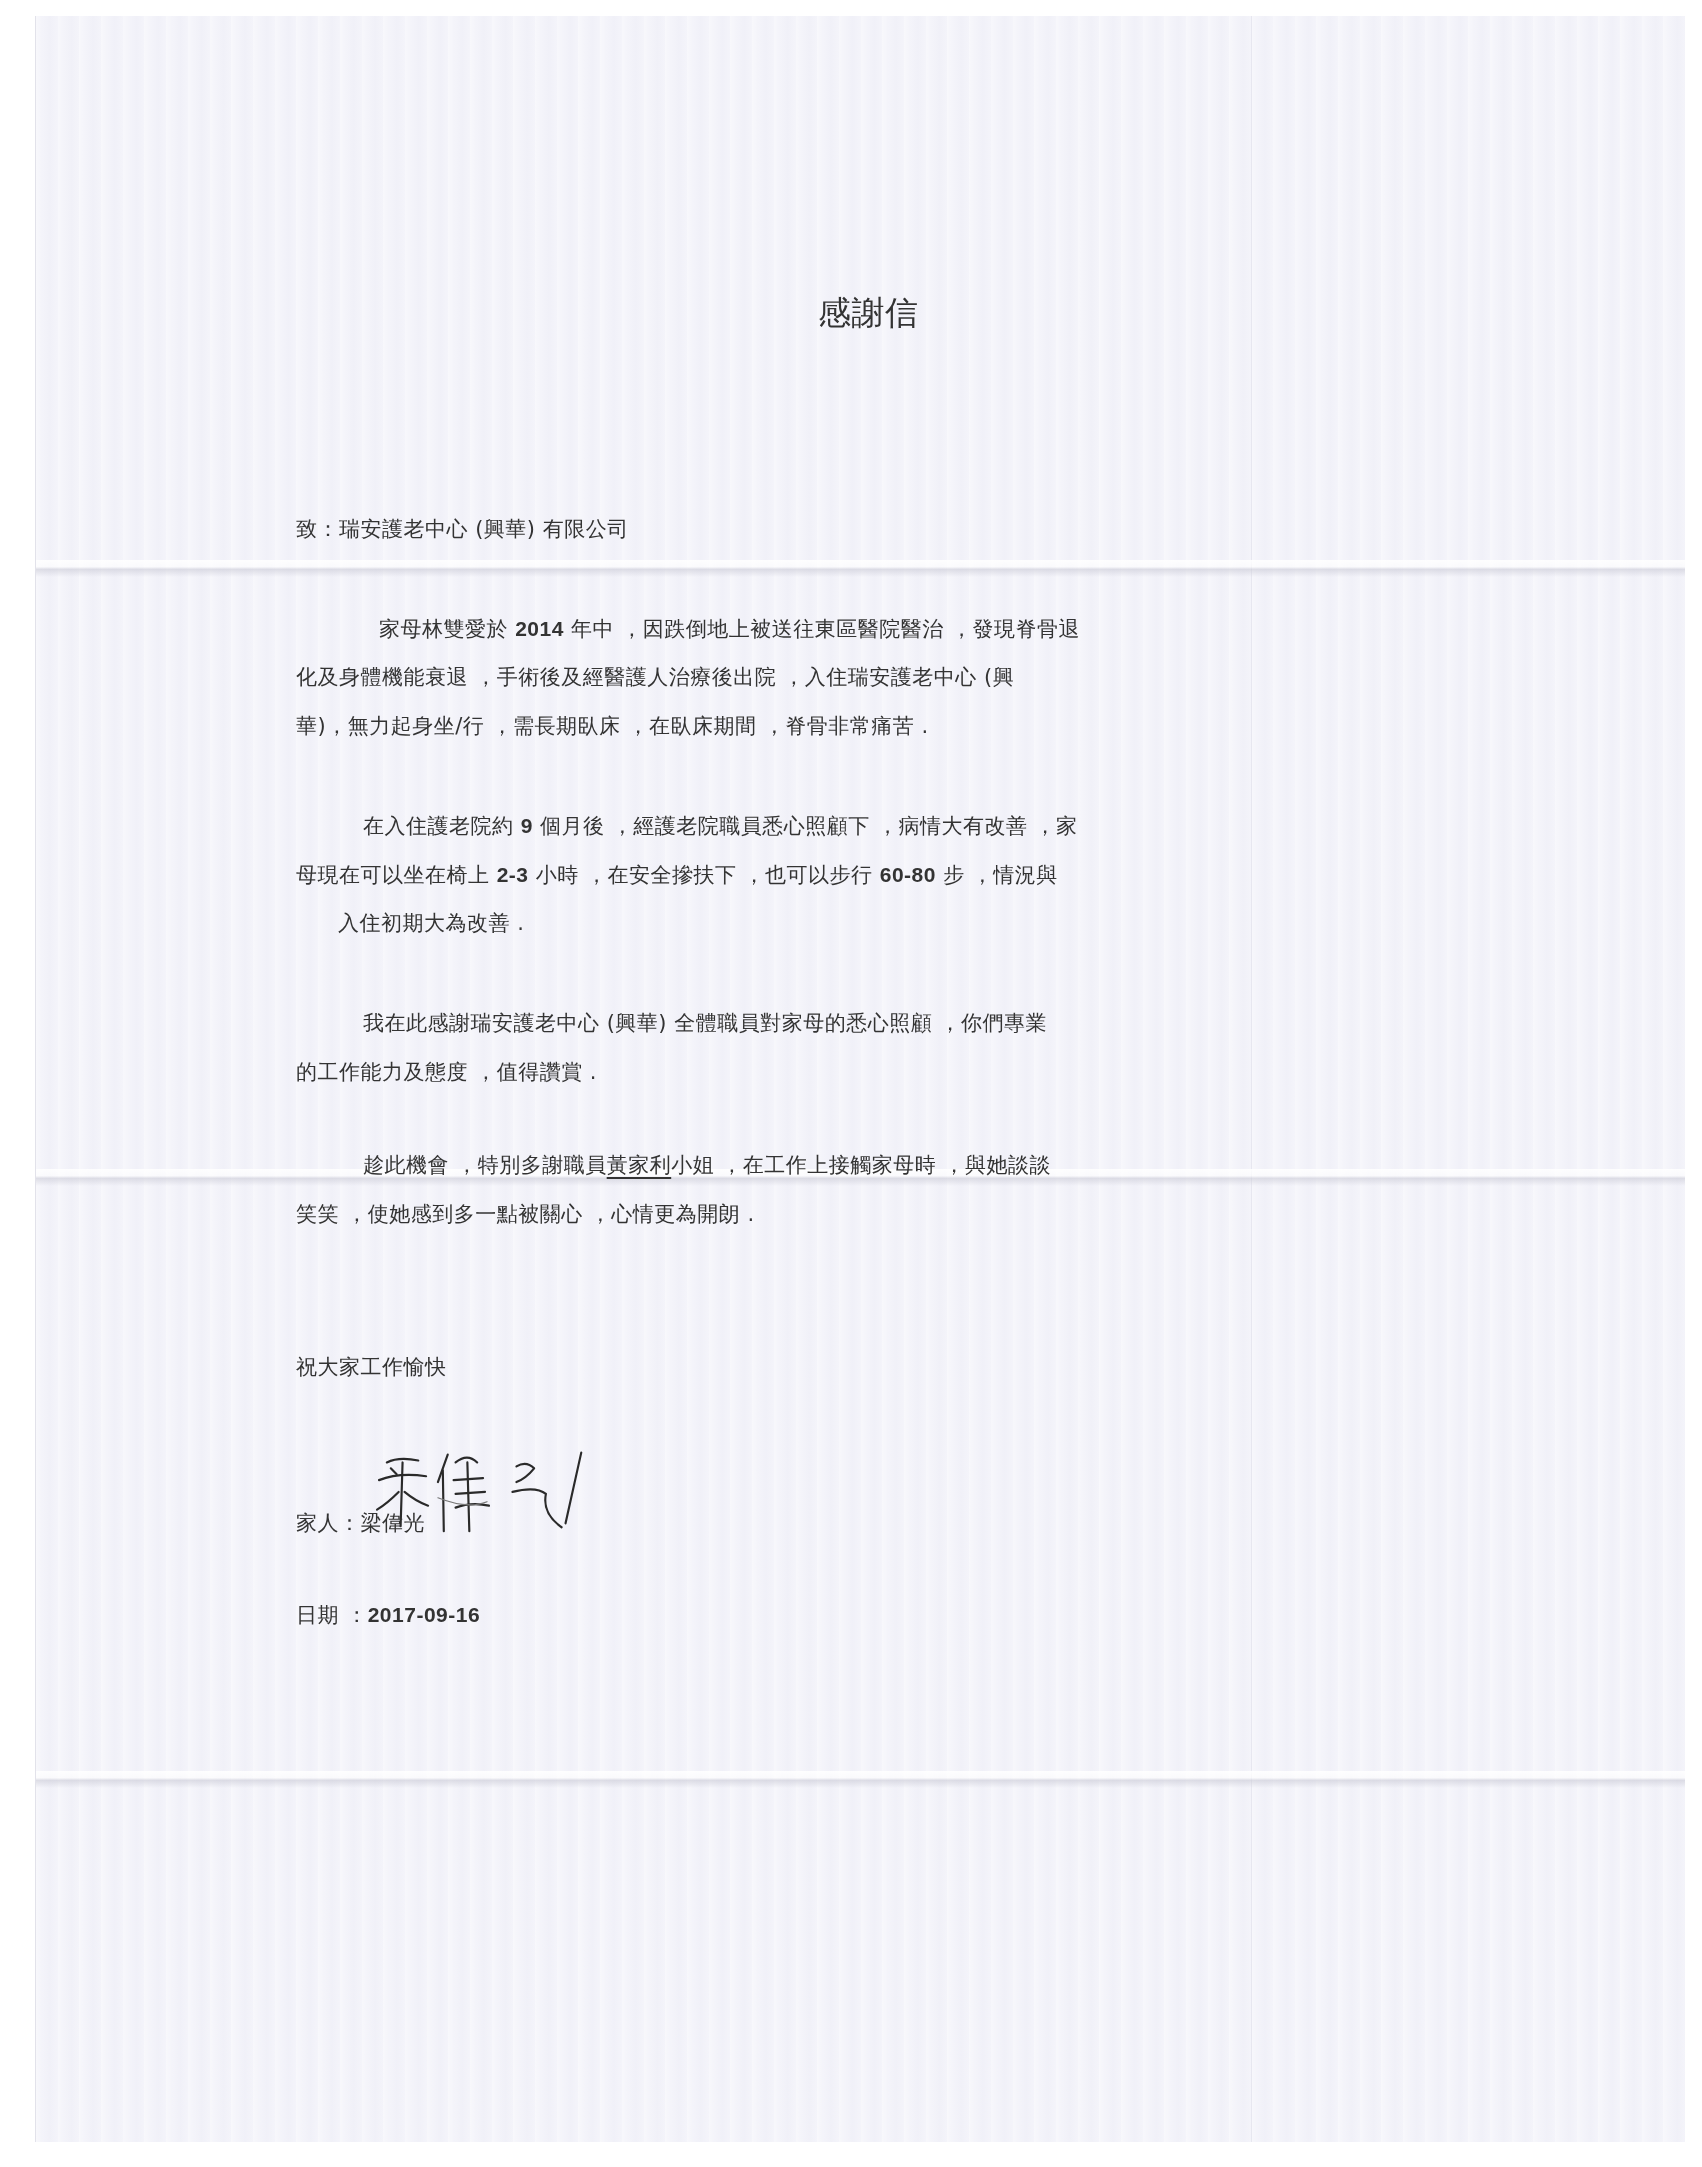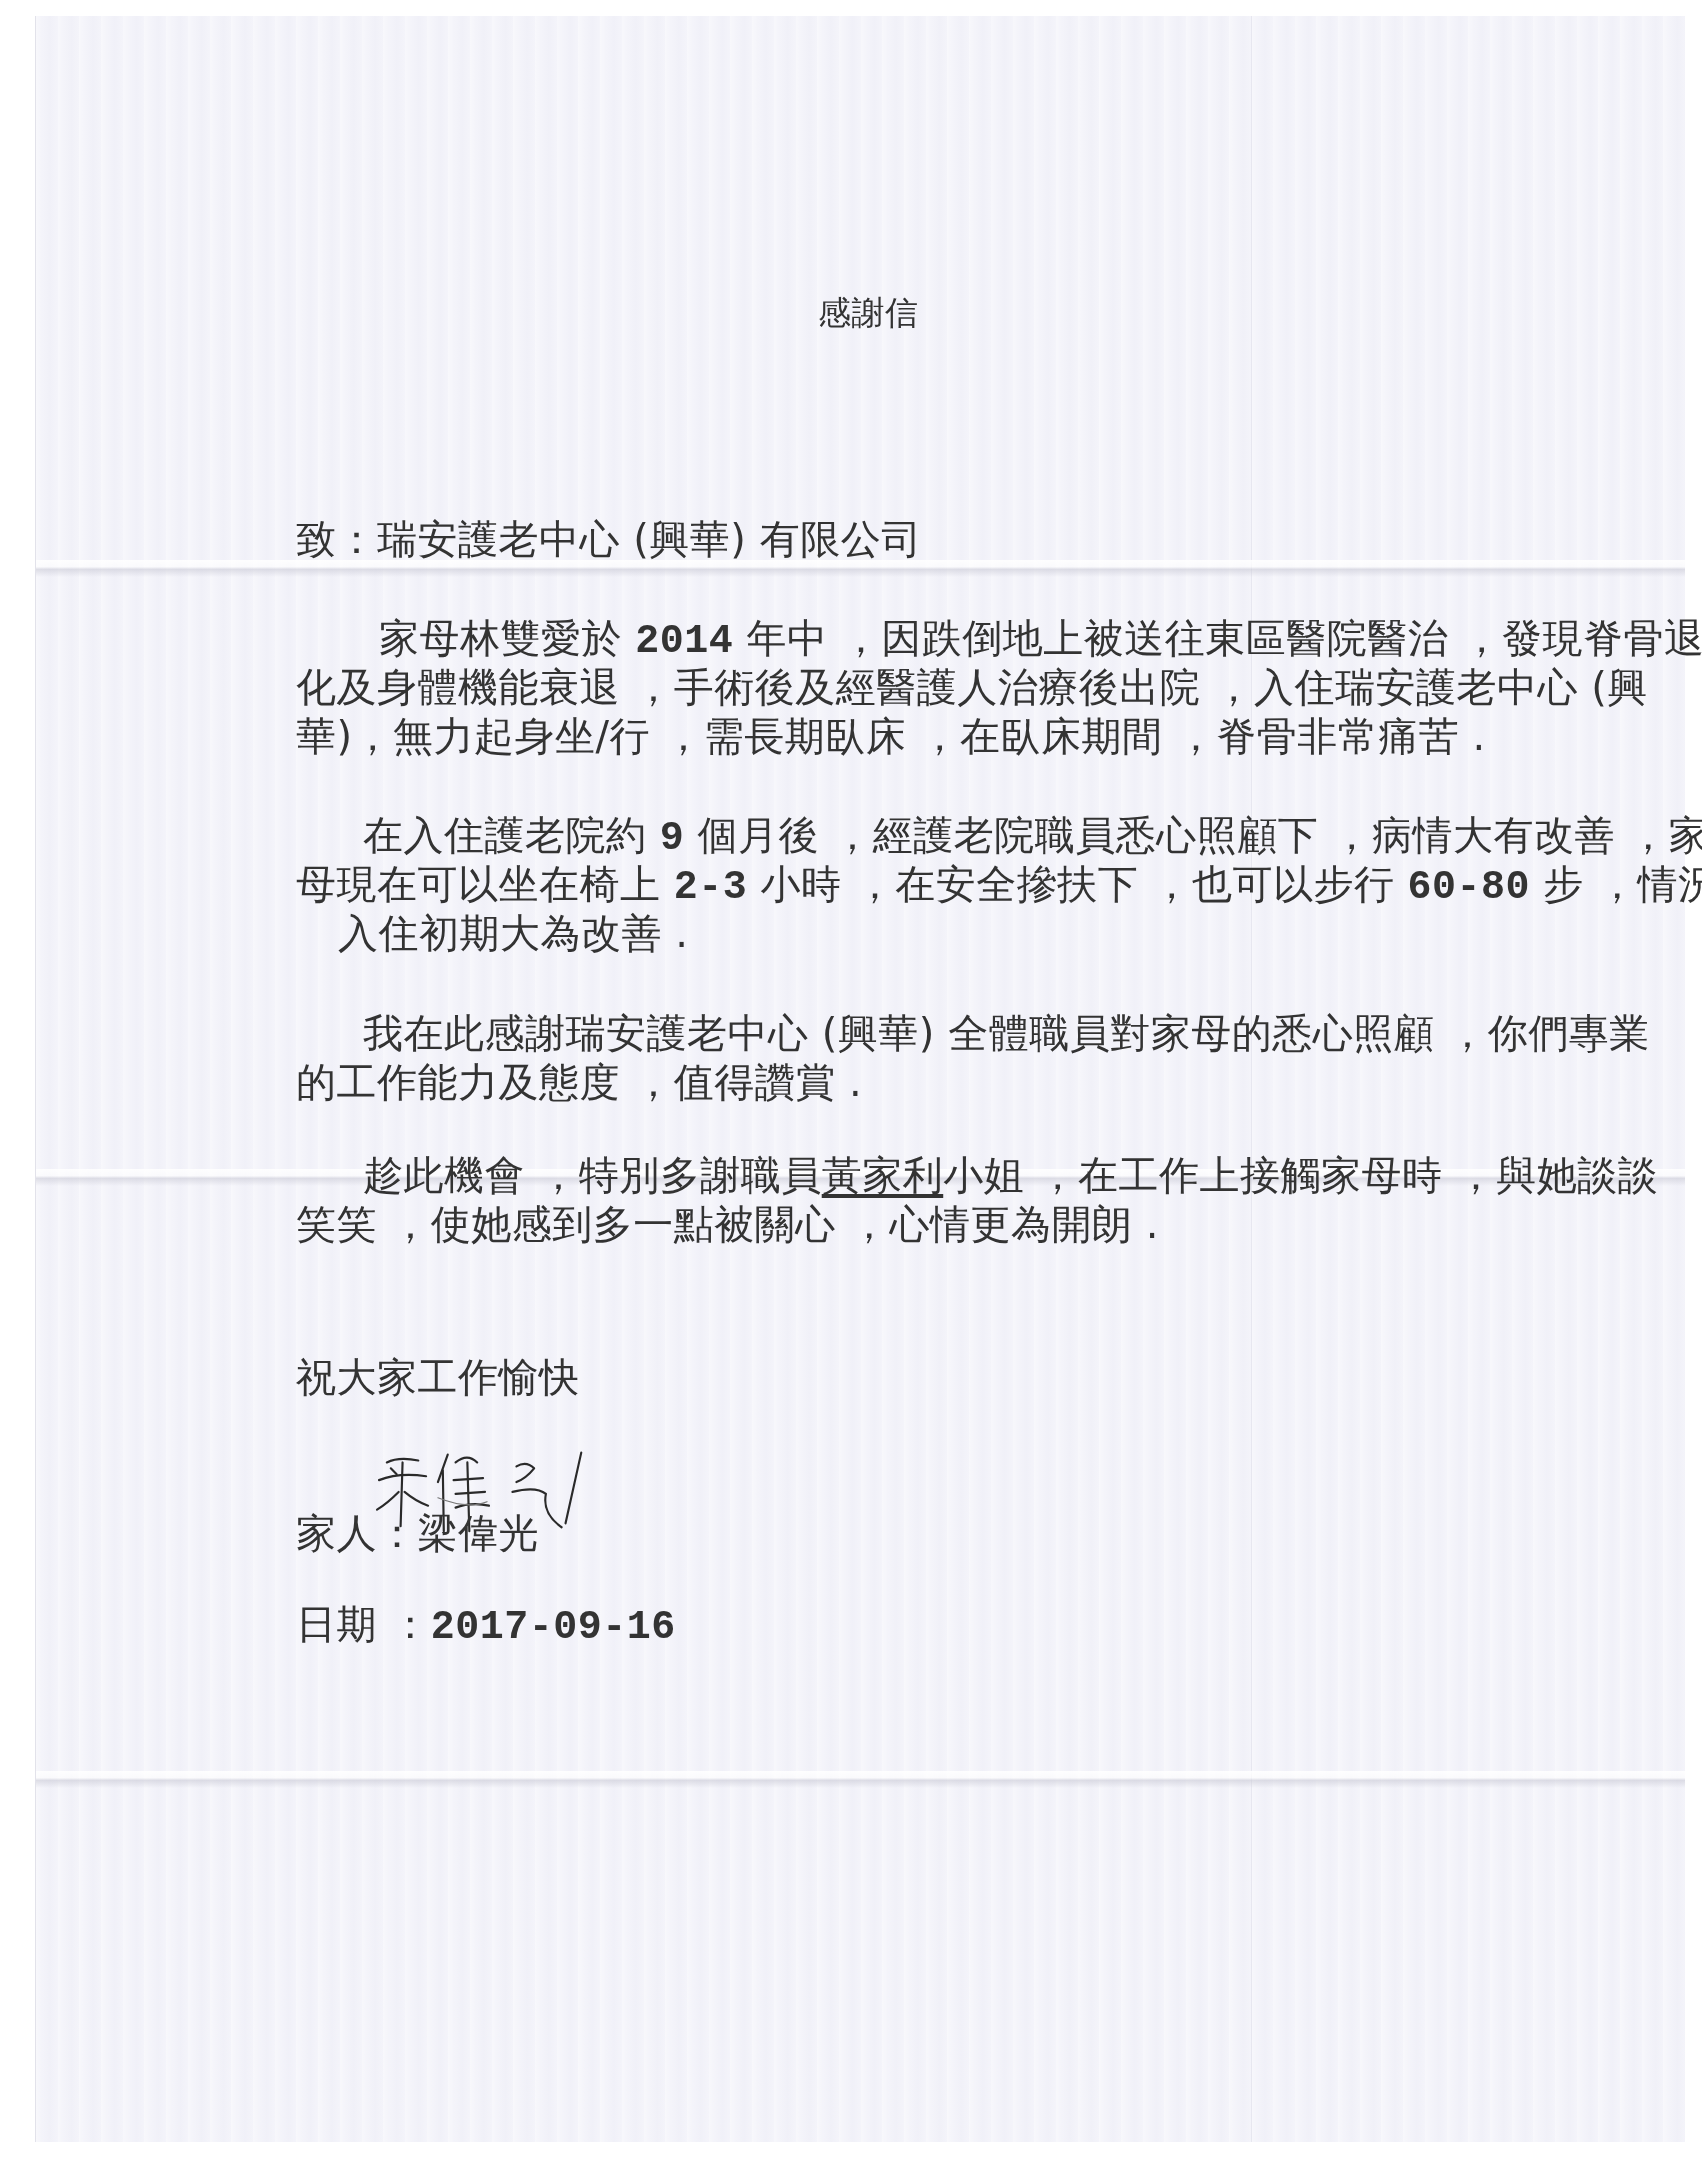--- a/index.html
+++ b/index.html
@@ -27,32 +27,32 @@
     .crease.c2 { top: 1153px; }
     .crease.c3 { top: 1755px; }
     .vline {
       position: absolute; top: 0; bottom: 0; left: 1215px; width: 1px;
       background: rgba(220,220,232,0.6);
     }
 
     .text {
       position: absolute;
       color: #333333;
-      font-size: 40px;
+      font-size: 21px;
       line-height: 1;
       white-space: nowrap;
       letter-spacing: 0.5px;
     }
     .title {
       left: 818px; top: 296px;
       font-size: 33px;
       text-underline-offset: 5.9px;
       text-decoration-thickness: 2px;
     }
-    .b { font-weight: bold; font-family: Liberation Mono, monospace; }
+    .b { font-weight: bold; font-family: Liberation Sans, sans-serif; }
     .u { text-decoration: underline; text-underline-offset: 4.9px; }
 
     .l-to      { left: 296px; top: 519px; }
     .p1-1      { left: 379px; top: 618px; }
     .p1-2      { left: 296px; top: 667px; }
     .p1-3      { left: 296px; top: 716px; }
     .p2-1      { left: 363px; top: 815px; }
     .p2-2      { left: 296px; top: 864px; }
     .p2-3      { left: 296px; top: 913px; margin-left: 42px; }
     .p3-1      { left: 363px; top: 1013px; }

